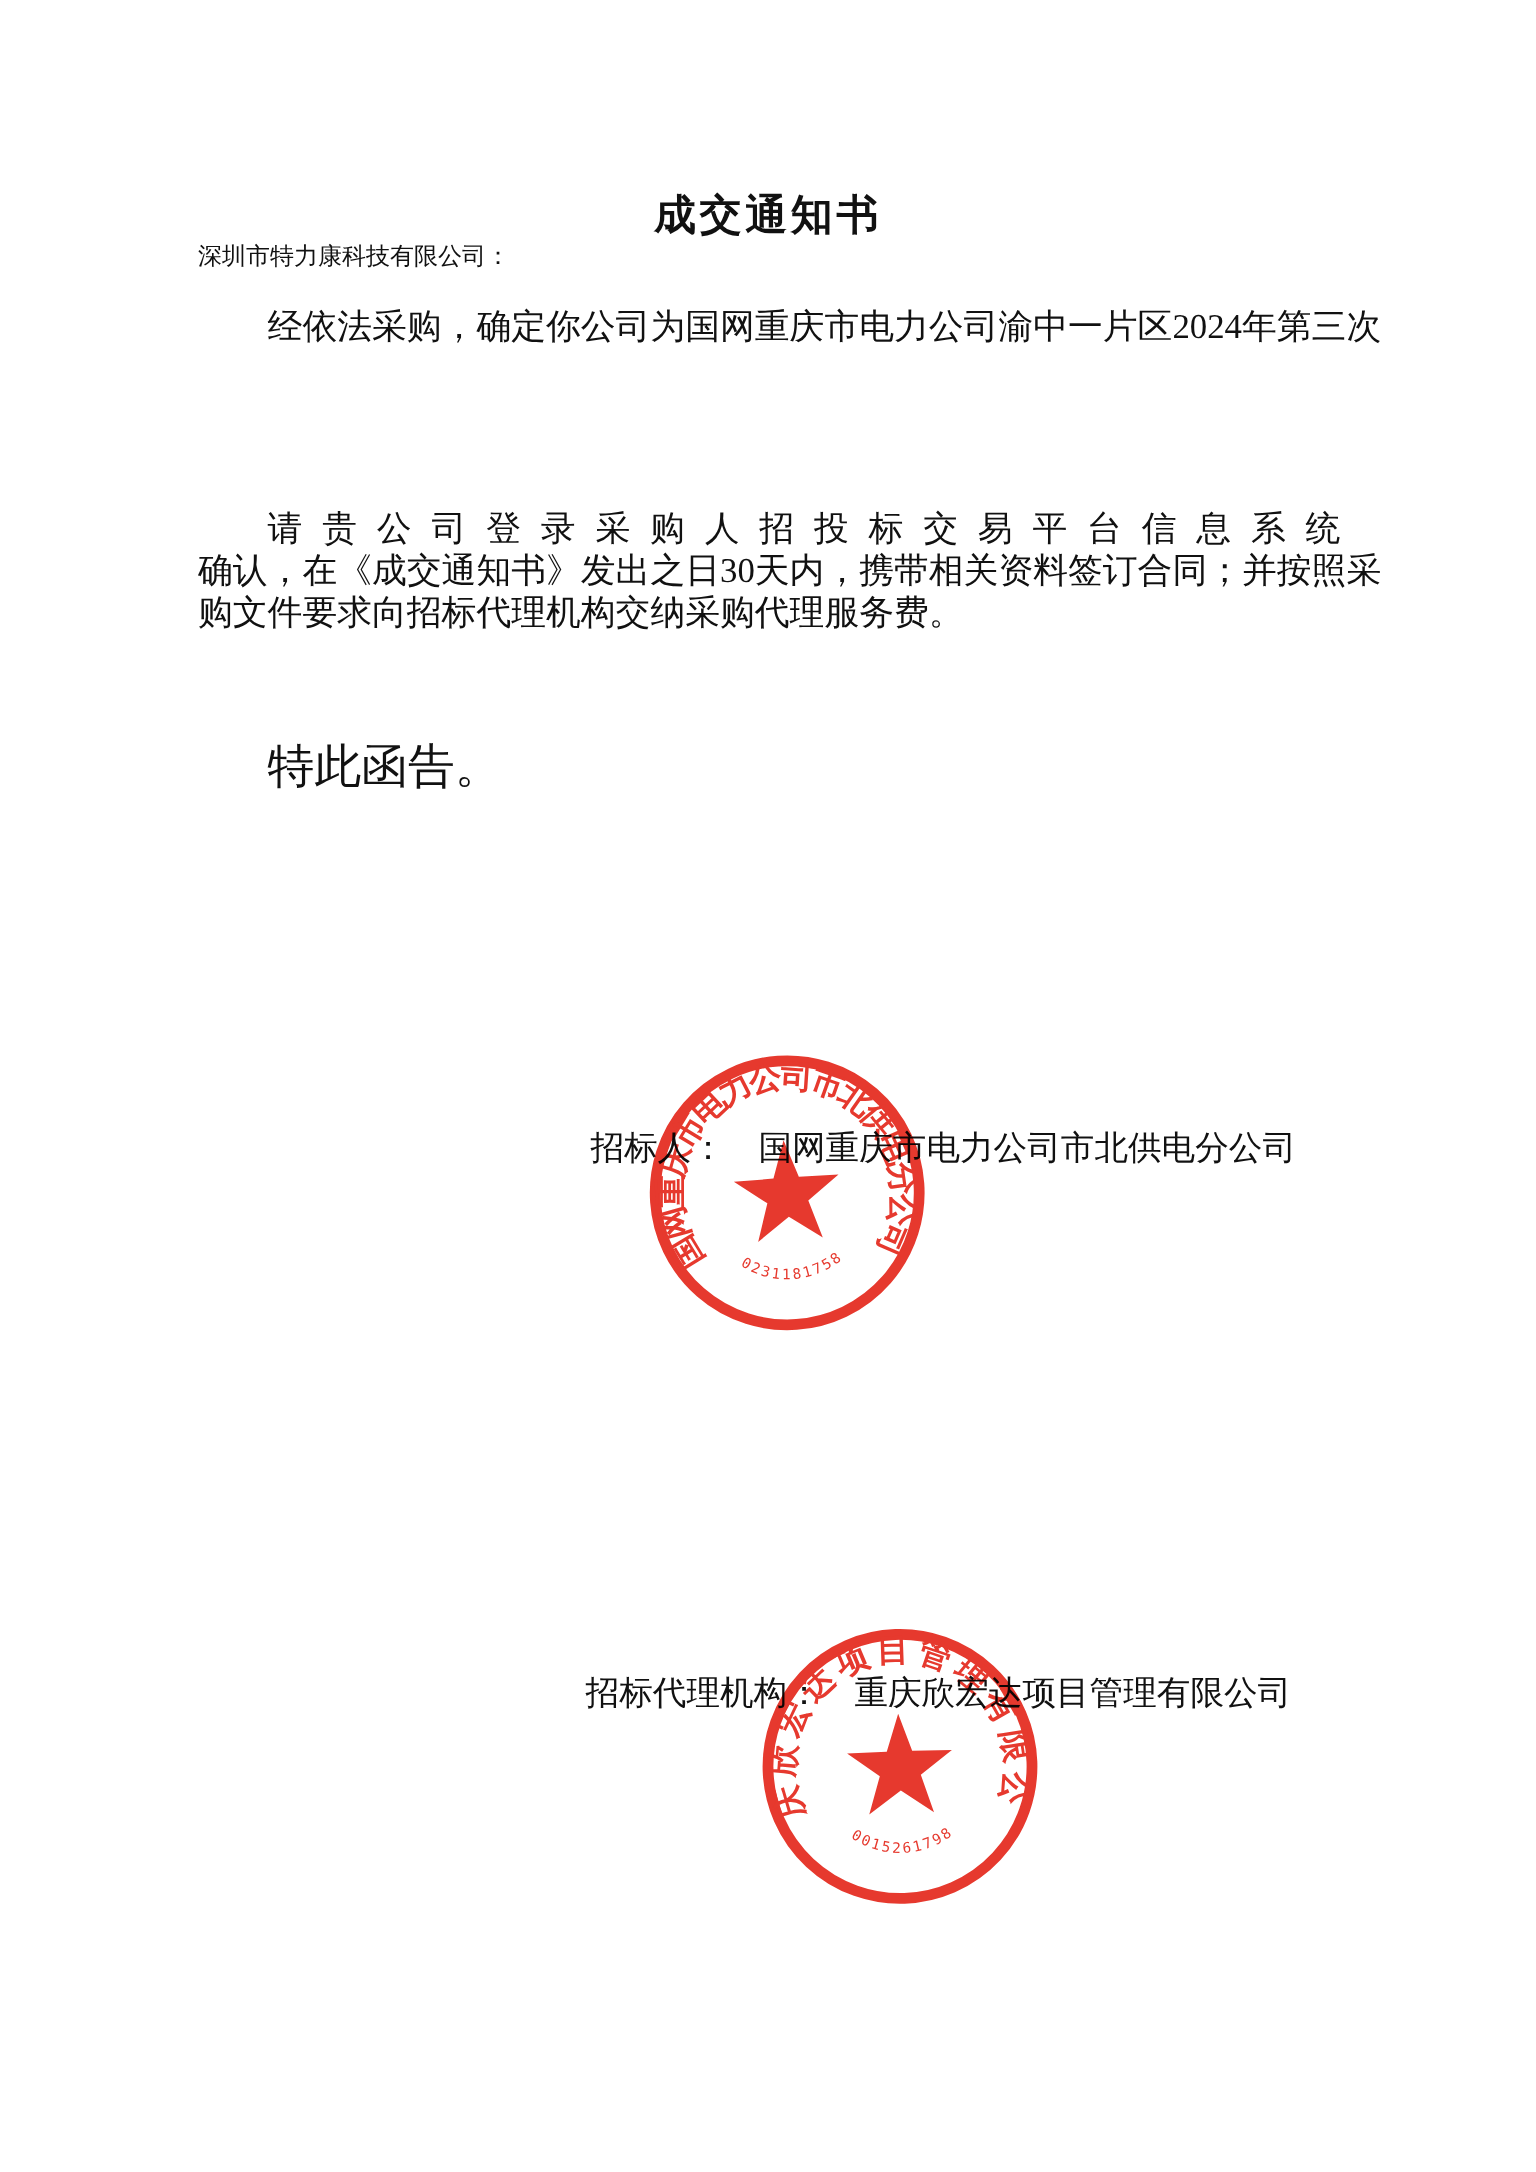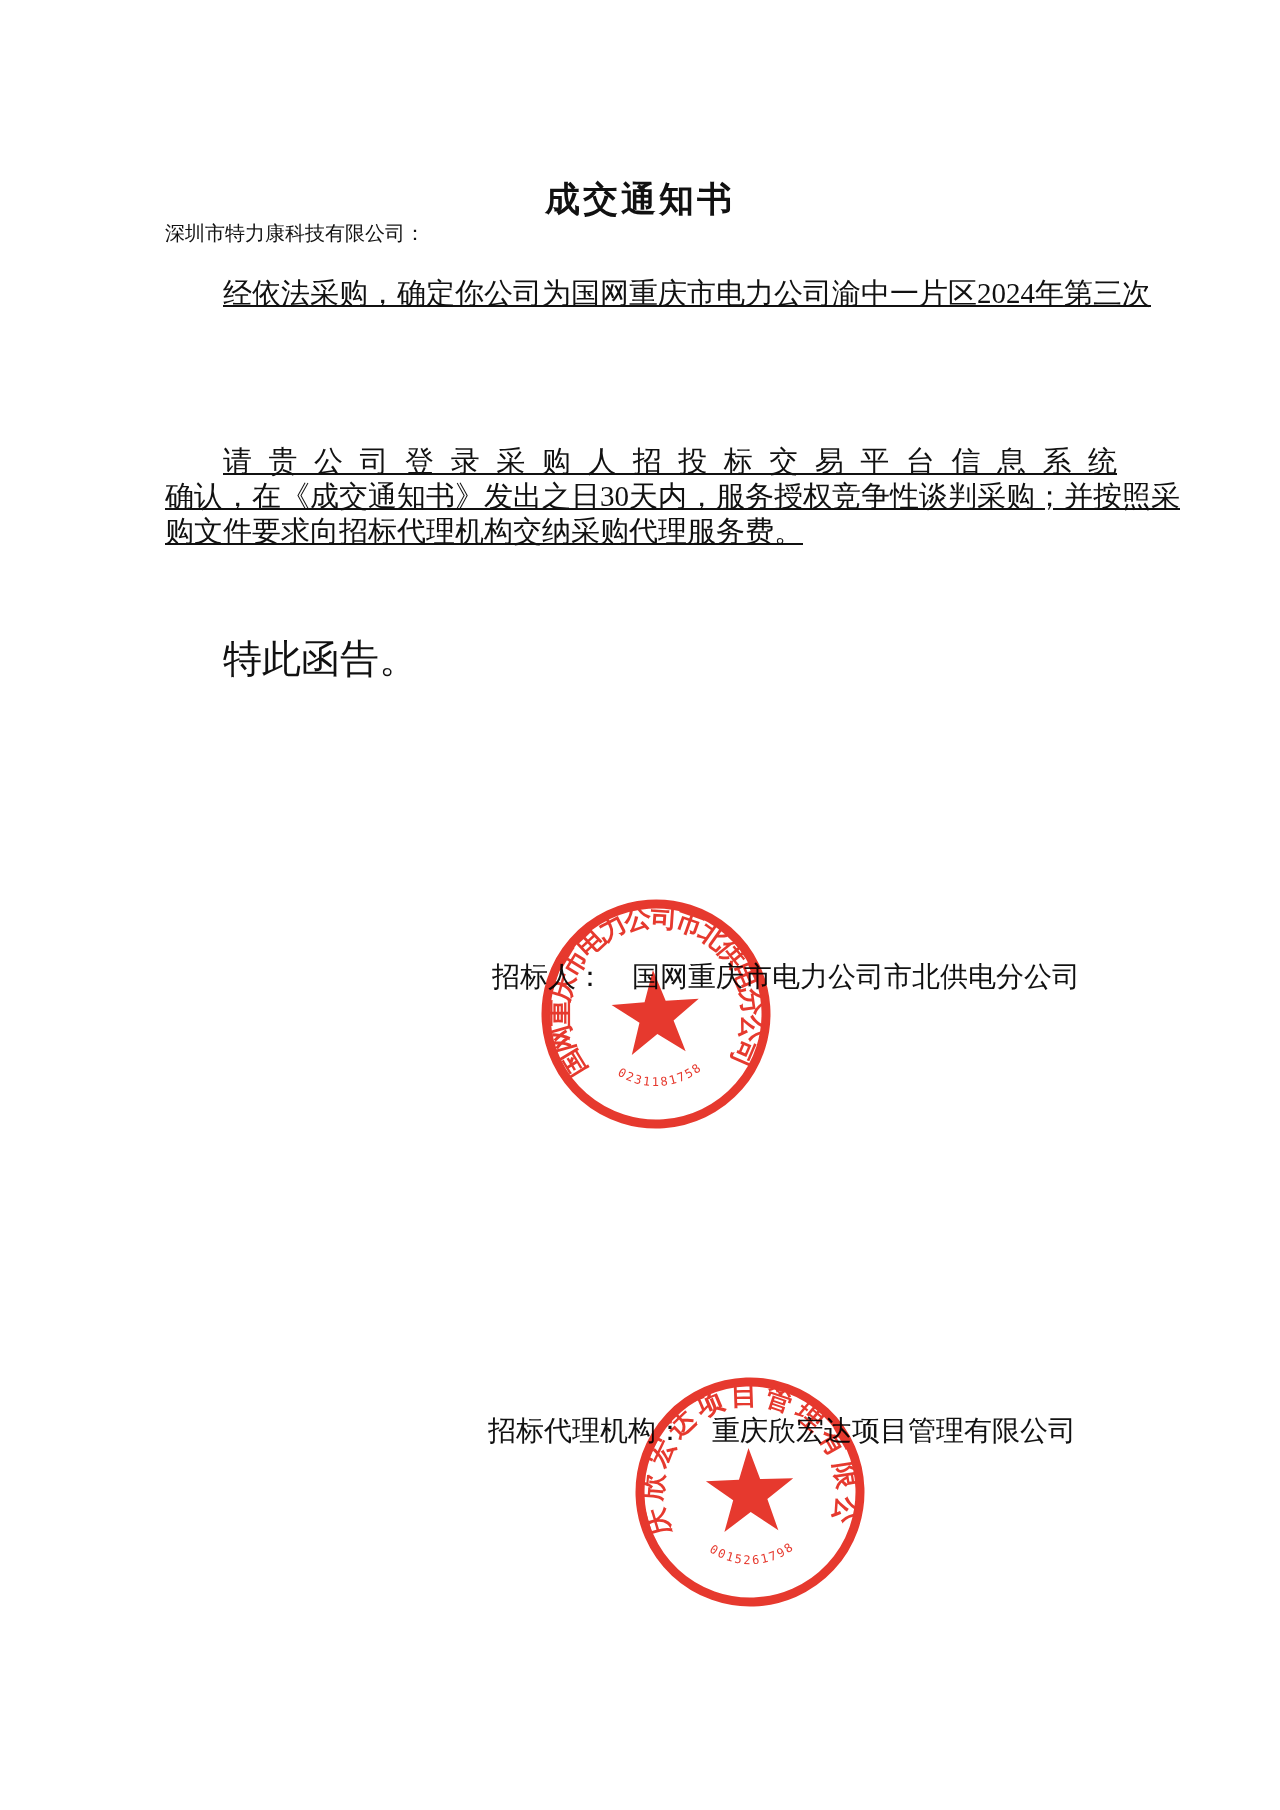--- a/index.html
+++ b/index.html
@@ -4,41 +4,39 @@
 <style>
   html,body{margin:0;padding:0;background:#ffffff;}
   .page{
     position:relative;
     width:1280px;
     height:1708px;
     background:#ffffff;
     overflow:hidden;
     font-family:"Liberation Serif","DejaVu Serif",serif;
     color:#111111;
-    margin-top:20px;
   }
   .doc-title{
     position:absolute;
     top:156px;left:0;width:100%;
     text-align:center;
     font-size:35px;
     font-weight:bold;
     letter-spacing:3px;
   }
   .addressee{
     position:absolute;
     top:200px;left:165px;
     font-size:20px;
   }
   .para{
     position:absolute;
     left:165px;width:952px;
     font-size:29px;
     line-height:35px;
-    text-decoration:underline;
   }
   .para-1{top:256px;}
   .para-2{top:424px;}
   .line{white-space:nowrap;}
   .indent{text-indent:58px;}
   .spread{
     white-space:normal;
     text-align:justify;
     text-align-last:justify;
     padding-left:58px;
@@ -90,21 +88,21 @@
   <div class="doc-title">成交通知书</div>
 
   <div class="addressee">深圳市特力康科技有限公司：</div>
 
   <div class="para para-1">
     <div class="line indent">经依法采购，确定你公司为国网重庆市电力公司渝中一片区2024年第三次</div>
   </div>
 
   <div class="para para-2">
     <div class="line spread">请 贵 公 司 登 录 采 购 人 招 投 标 交 易 平 台 信 息 系 统</div>
-    <div class="line">确认，在《成交通知书》发出之日30天内，服务授权竞争性谈判采购；并按照采</div>
+    <div class="line">确认，在《成交通知书》发出之日30天内，携带相关资料签订合同；并按照采</div>
     <div class="line">购文件要求向招标代理机构交纳采购代理服务费。</div>
   </div>
 
   <div class="closing">特此函告。</div>
 
   <div class="sig-line sig-1">
     <span>招标人：</span><span class="sig-value">国网重庆市电力公司市北供电分公司</span>
   </div>
 
   <div class="seal seal-1">

